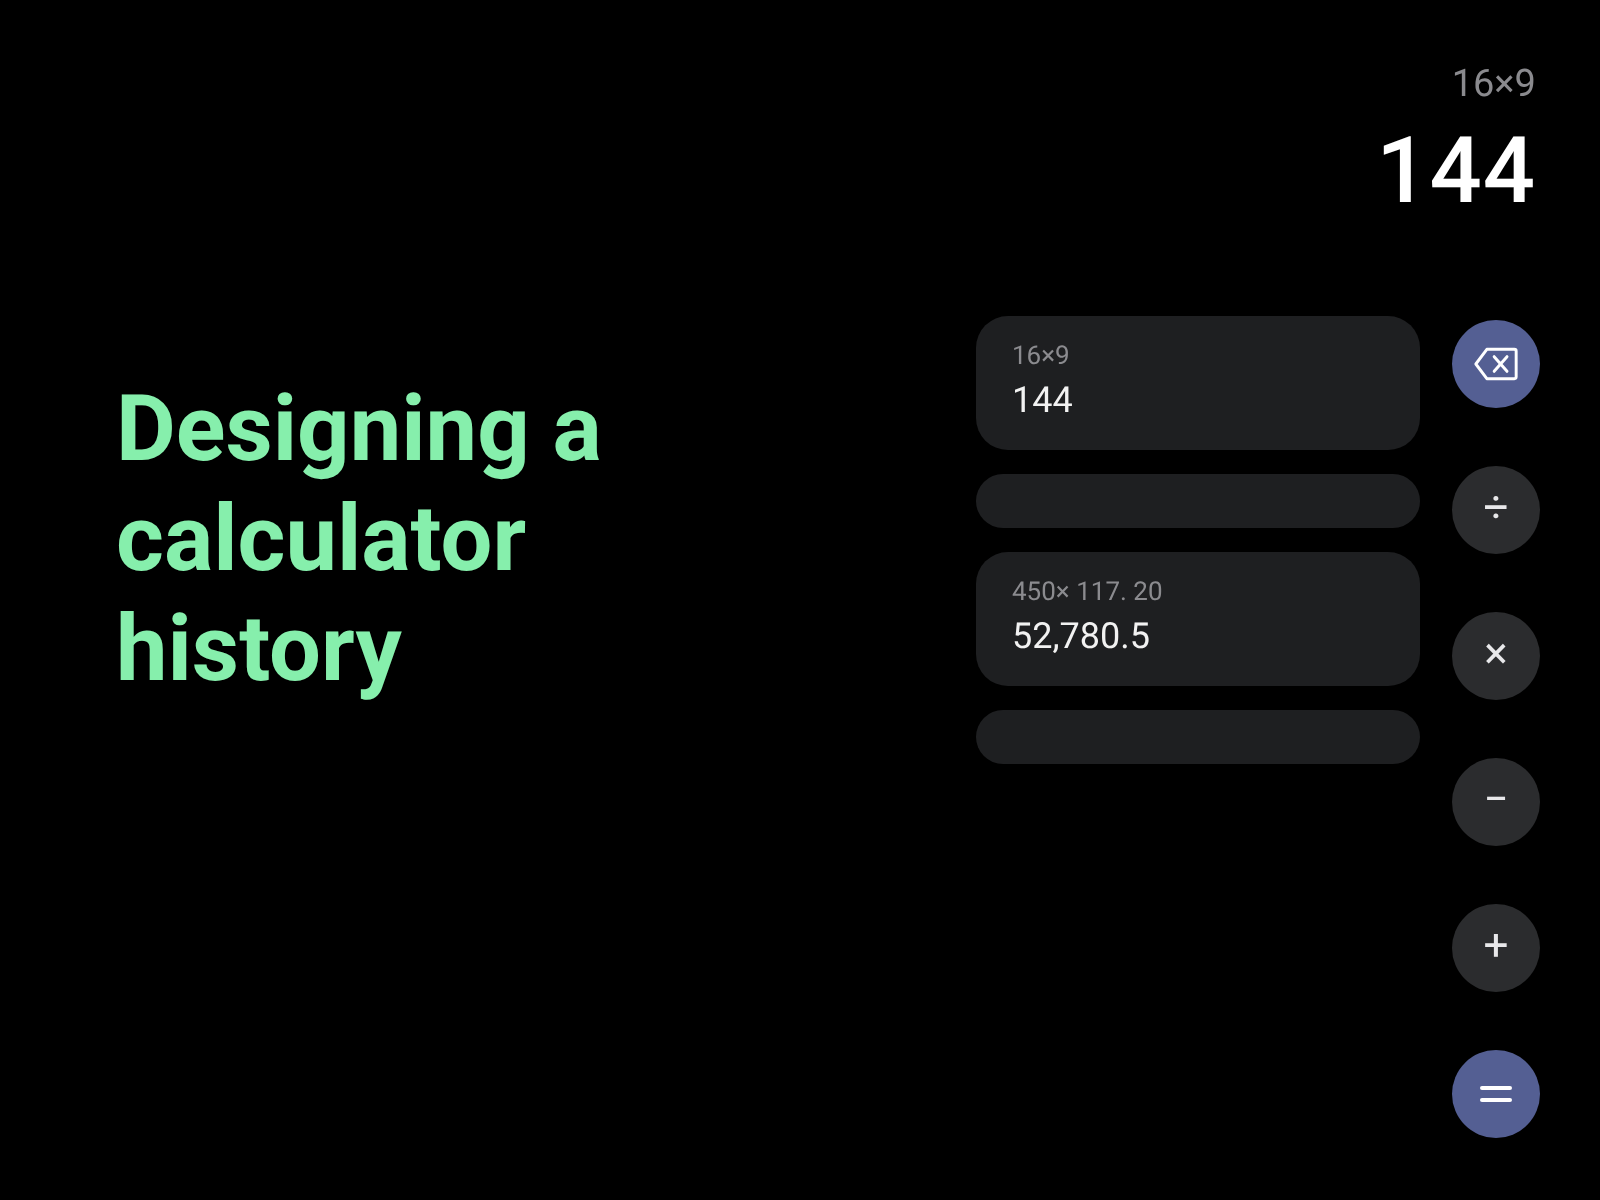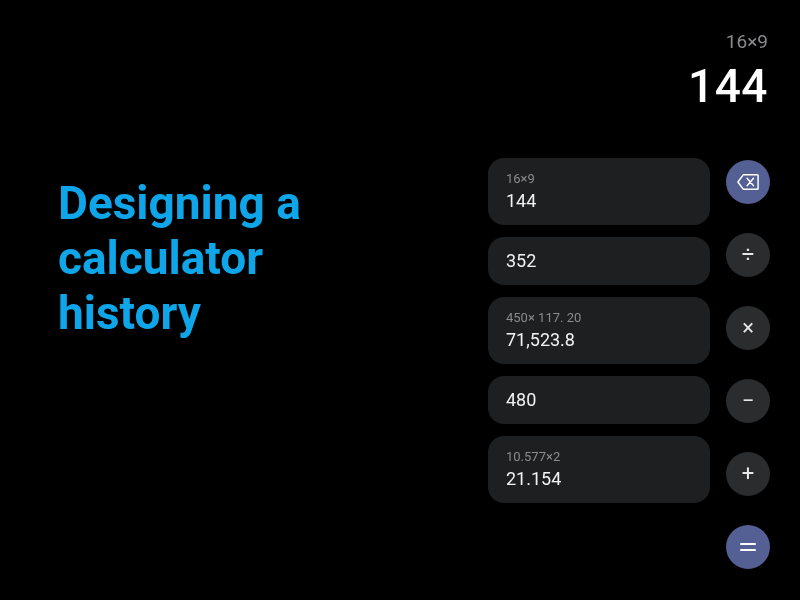--- a/index.html
+++ b/index.html
@@ -11,25 +11,25 @@
       width: 800px;
       height: 600px;
       background: #000;
       font-family: -apple-system, BlinkMacSystemFont, "Segoe UI", Roboto, Helvetica, Arial, sans-serif;
       overflow: hidden;
       position: relative;
     }
     .headline {
       position: absolute;
       left: 58px;
-      top: 176px;
+      top: 188px;
       font-size: 46px;
       font-weight: 700;
       line-height: 1.2;
-      color: #0ea5e9;
+      color: #86efac;
       max-width: 340px;
     }
     .display {
       position: absolute;
       right: 32px;
       top: 30px;
       text-align: right;
     }
     .display-expression {
       font-size: 19px;
@@ -115,32 +115,26 @@
   <div class="display-expression">16×9</div>
   <div class="display-result">144</div>
 </div>
 
 <div class="history-panel">
   <div class="history-item">
     <div class="history-expression">16×9</div>
     <div class="history-result">144</div>
   </div>
   <div class="history-item">
-    <div class="history-result">352</div>
   </div>
   <div class="history-item">
     <div class="history-expression">450× 117. 20</div>
-    <div class="history-result">71,523.8</div>
+    <div class="history-result">52,780.5</div>
   </div>
   <div class="history-item">
-    <div class="history-result">480</div>
-  </div>
-  <div class="history-item">
-    <div class="history-expression">10.577×2</div>
-    <div class="history-result">21.154</div>
   </div>
 </div>
 
 <div class="ops-column">
 
   <div class="op-button backspace">
     <svg class="backspace-svg" viewBox="0 0 24 18">
       <path d="M7 1 L22 1 Q23 1 23 2 L23 16 Q23 17 22 17 L7 17 L1 9 Z" fill="none" stroke="#fff" stroke-width="1.6" stroke-linejoin="round"></path>
       <path d="M11 5 L18 13 M18 5 L11 13" stroke="#fff" stroke-width="1.6" stroke-linecap="round"></path>
     </svg>

